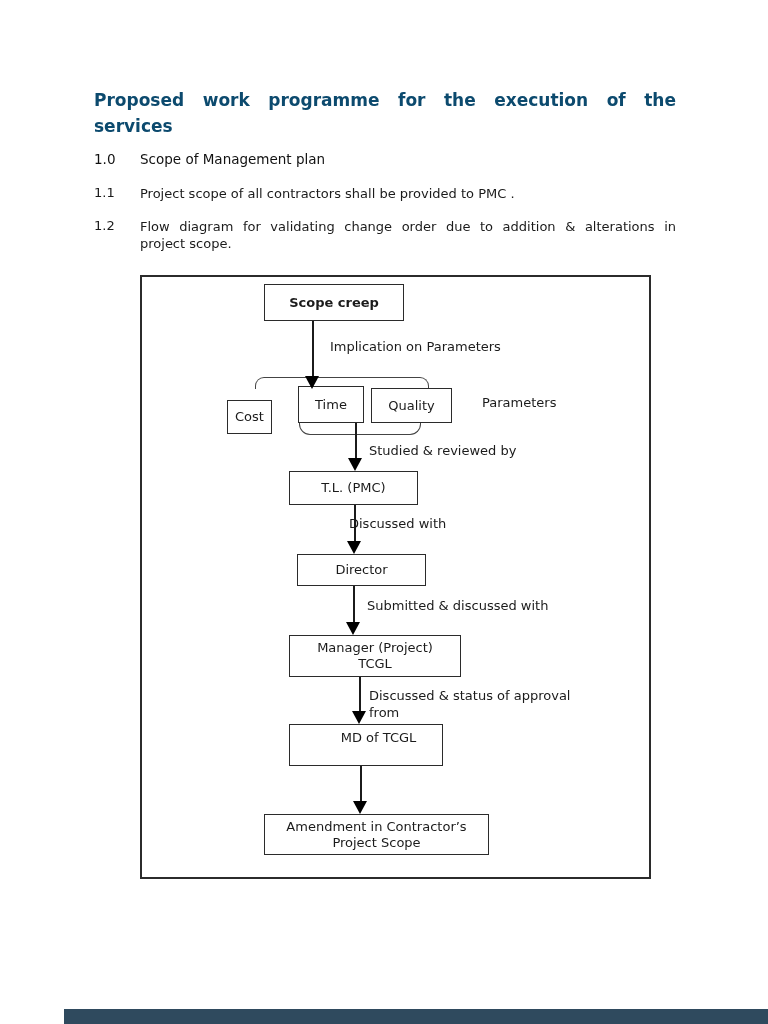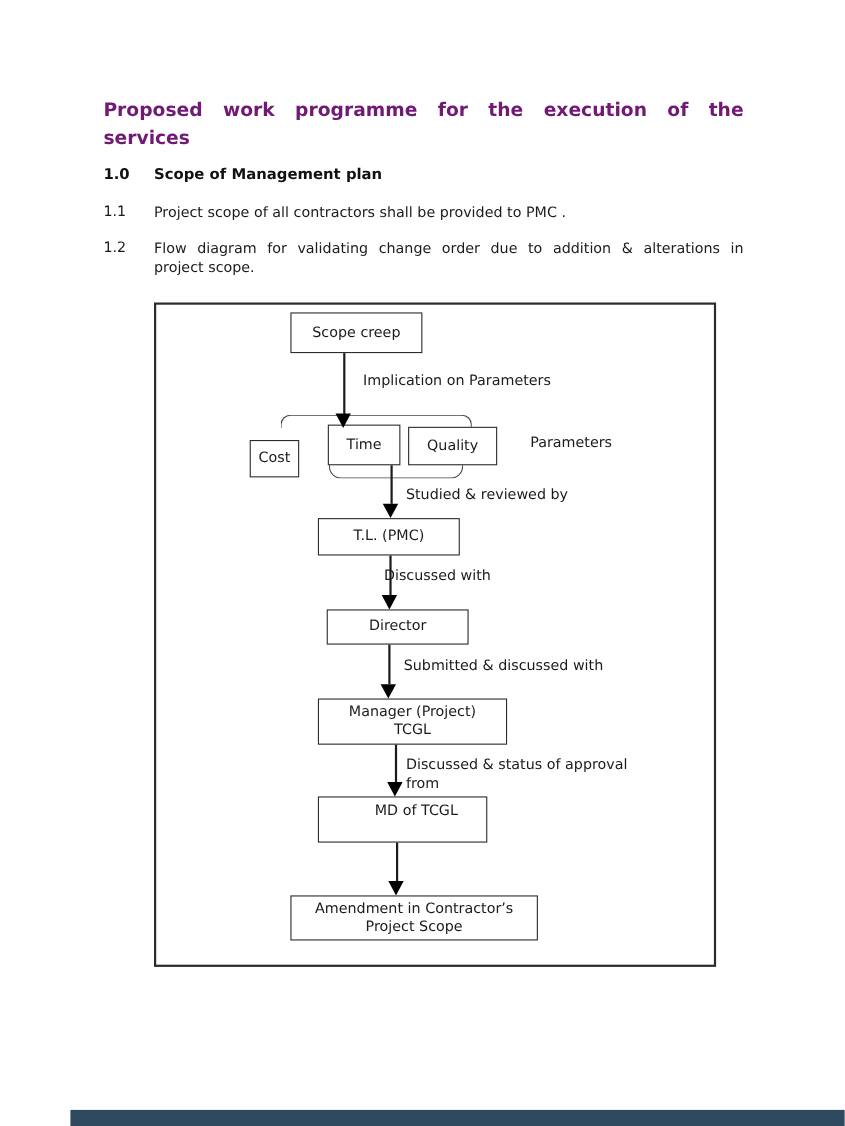--- a/index.html
+++ b/index.html
@@ -8,31 +8,31 @@
     font-family:"DejaVu Sans","Liberation Sans",sans-serif;
     background:#ffffff;
     color:#1b1b1b;
     position:relative;
     overflow:hidden;
   }
   .page { position:absolute; left:0; top:0; width:768px; height:1024px; background:#ffffff; }
 
   
   .doc-title { position:absolute; left:94px; top:90px; width:582px;
-               font-size:17px; font-weight:bold; color:#701a75; }
+               font-size:17px; font-weight:bold; color:#0c4a6e; }
   .doc-title .l1 { height:26px; }
   .doc-title .l2 { height:26px; }
 
   .jline { text-align:justify; overflow:hidden; white-space:normal; }
   .jline::after { content:""; display:inline-block; width:100%; height:0; }
 
   .clause { position:absolute; left:94px; width:582px; font-size:13px; color:#1b1b1b; }
   .clause .num { position:absolute; left:0; top:0; }
   .clause .body { position:absolute; left:46px; top:0; width:536px; line-height:17px; }
-  .clause.bold, .clause.bold .body { font-weight:bold; font-size:13.5px; color:#111; }
+  .clause.bold, .clause.bold .body { font-weight:normal; font-size:13.5px; color:#111; }
 
   
   .chart { position:absolute; left:140px; top:275px; width:511px; height:604px;
            border:2px solid #2b2b2b; background:#fff; font-size:13px; }
 
   .node { position:absolute; border:1px solid #2b2b2b; background:#fff;
           display:flex; align-items:center; justify-content:center;
           text-align:center; line-height:16px; color:#1b1b1b; }
   .node.top-align { align-items:flex-start; padding-top:5px; }
 
@@ -79,21 +79,21 @@
       <span class="jline" style="display:block;height:17px;">Flow diagram for validating change order due to addition &amp; alterations in</span>
       <span style="display:block;">project scope.</span>
     </span>
   </div>
 
   <div class="chart">
 
     <div class="bracket-top" style="left:113px; top:100px; width:174px; height:12px;"></div>
     <div class="bracket-bottom" style="left:157px; top:143px; width:122px; height:15px;"></div>
 
-    <div class="node" style="left:122px; top:7px; width:120px; height:37px;">Scope creep</div>
+    <div class="node" style="left:122px; top:7px; width:140px; height:37px;font-weight:bold;">Scope creep</div>
 
     <div class="node" style="left:85px; top:111px; width:45px; height:34px;margin-top:12px;">Cost</div>
     <div class="node" style="left:156px; top:109px; width:66px; height:37px;">Time</div>
     <div class="node" style="left:229px; top:111px; width:81px; height:35px;">Quality</div>
 
     <div class="node" style="left:155px; top:277px; width:129px; height:32px;">Director</div>
 
     <div class="node" style="left:147px; top:194px; width:129px; height:34px;">T.L. (PMC)</div>
 
     <div class="node" style="left:147px; top:358px; width:172px; height:42px;">

